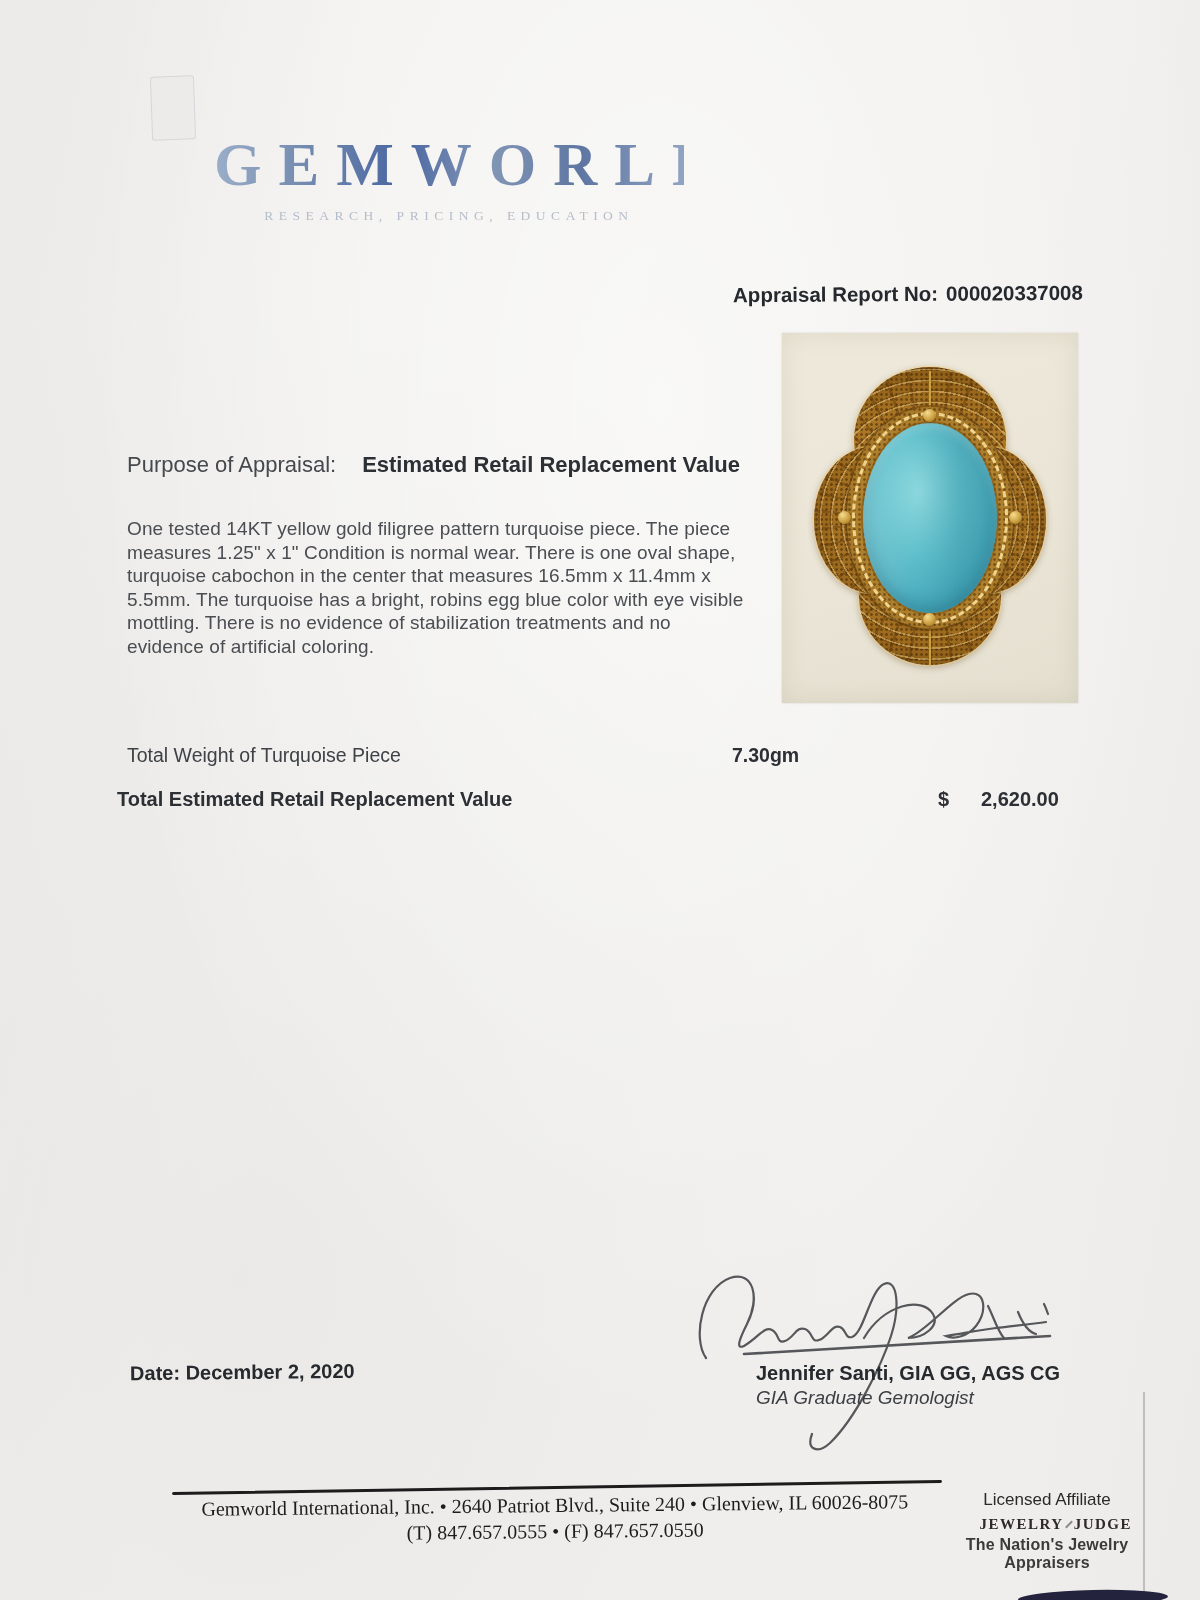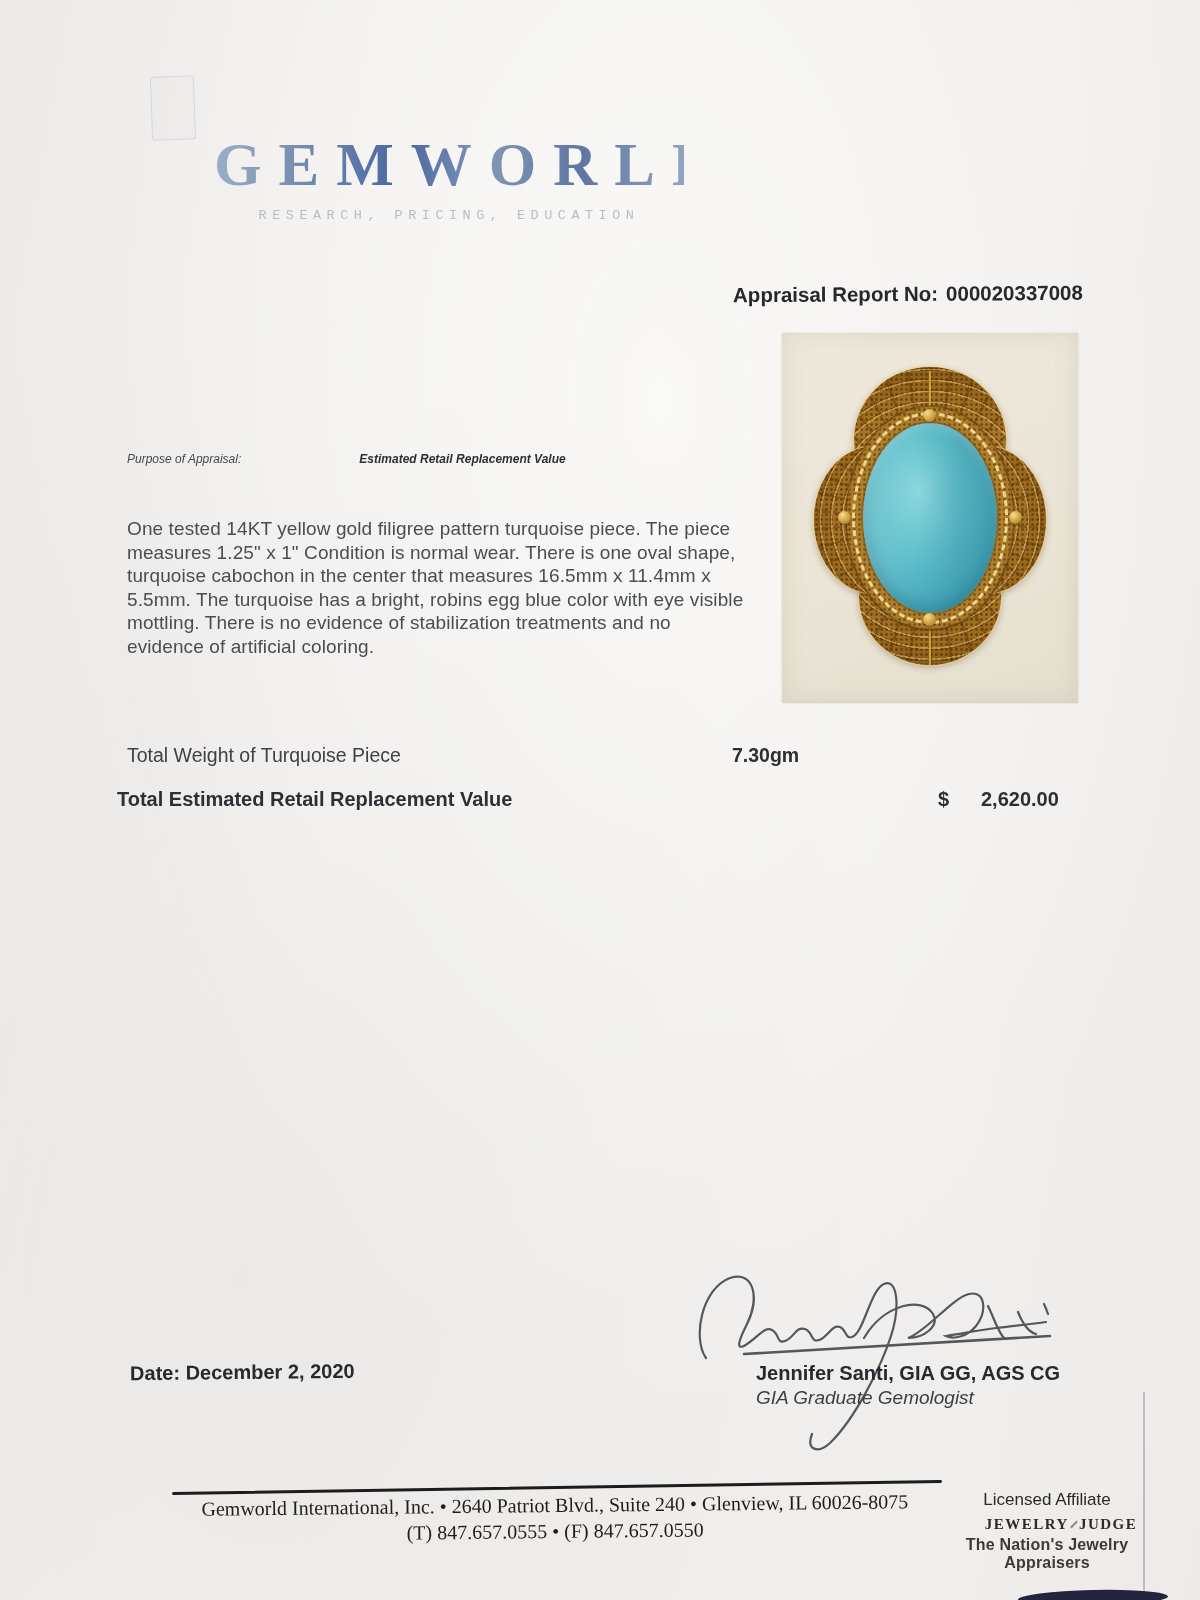--- a/index.html
+++ b/index.html
@@ -15,21 +15,21 @@
   }
   
   .logo { position:absolute; left:214px; top:90px; width:470px; text-align:center;margin-top:40px; }
   .logo-title {
     font-family:"Liberation Serif", serif; font-size:61px; font-weight:600; letter-spacing:17px;
     background:linear-gradient(92deg,#96aac7 0%,#6d86ad 18%,#3d5c9c 40%,#7b90b2 58%,#546d9d 78%,#8a9ec0 100%);
     -webkit-background-clip:text; background-clip:text; color:transparent; opacity:.93;
     white-space:nowrap;
   }
   .logo-tagline {
-    margin-top:8px; font-family:Liberation Mono, monospace; font-size:13.5px;
+    margin-top:8px; font-family:Liberation Serif, serif; font-size:13.5px;
     letter-spacing:5.5px; color:#b5bdca; white-space:nowrap;
   }
   .watermark {
     position:absolute; left:151px; top:76px; width:44px; height:64px;
     border:1px solid rgba(160,166,178,.30); border-radius:3px;
     transform:rotate(-2deg); background:rgba(200,205,214,.08);
   }
   
   .report-no { position:absolute; left:733px; top:282px; font-size:20.5px; font-weight:700;
     color:#25282c; transform:rotate(-0.4deg); white-space:nowrap; }
@@ -83,21 +83,21 @@
   .bead {
     position:absolute; width:13px; height:13px; border-radius:50%;
     background:radial-gradient(circle at 35% 30%, #f6dc8c, #c79a3c 60%, #8a5c16);
     box-shadow:0 1px 2px rgba(80,50,10,.5);
   }
   .bead-top{left:109px;top:42px;} .bead-bottom{left:109px;top:246px;}
   .bead-left{left:24px;top:144px;} .bead-right{left:195px;top:144px;}
   .stem { position:absolute; width:2px; background:#caa23f; box-shadow:0 0 2px rgba(120,80,20,.6); }
   .stem-top{left:115px;top:4px;height:40px;} .stem-bottom{left:115px;top:258px;height:40px;}
   
-  .purpose-row { position:absolute; left:127px; white-space:nowrap; font-size:12px;font-style:italic; }
+  .purpose-row { position:absolute; left:127px; white-space:nowrap; font-size:22px; }
   .purpose-row .lab { display:inline-block; width:229px; color:#45484d; }
   .purpose-row .val { font-weight:700; color:#2c2f34; }
   .row-purpose { top:452px; } .row-function { top:475px; }
   .description {
     position:absolute; left:127px; top:517px; width:624px;
     font-size:19px; line-height:23.6px; color:#4a4d52; letter-spacing:.1px;
   }
   
   .weight-row { position:absolute; top:744px; left:0; width:1200px; font-size:19.5px; }
   .weight-row .lab { position:absolute; left:127px; color:#3e4146; }
@@ -116,21 +116,21 @@
   .footer-rule { position:absolute; left:172px; top:1486px; width:770px; height:2.5px;
     background:#1c1c1c; transform:rotate(-0.9deg); border-radius:2px; }
   .footer-text { position:absolute; left:160px; top:1494px; width:790px; text-align:center;
     font-family:"Liberation Serif", serif; color:#1d1d1d; transform:rotate(-0.6deg); }
   .footer-text .l1 { font-size:20px; }
   .footer-text .l2 { font-size:20px; margin-top:3px; }
   .affiliate { position:absolute; left:962px; top:1476px; width:170px; text-align:center; color:#222; }
   .affiliate .lic { font-size:17px; color:#2a2a2a;margin-top:14px; }
   .affiliate .brand { margin-top:6px; font-family:"Liberation Serif", serif; font-weight:700;
     font-size:15px; letter-spacing:1.5px; color:#2e2a28; white-space:nowrap;
-    display:flex; align-items:center; justify-content:center; gap:4px;margin-left:28px; }
+    display:flex; align-items:center; justify-content:flex-end; gap:4px;margin-left:28px; }
   .diamond-icon { display:inline-block; width:9px; height:9px; border:1px solid #8a8a88;
     transform:rotate(45deg); background:linear-gradient(135deg,#e8e7e4,#bdbcb9); }
   .affiliate .tag { margin-top:3px; font-size:16px; font-weight:700; color:#3a3a3a; letter-spacing:.2px; }
   
   .edge-line { position:absolute; left:1143px; top:1392px; width:2px; height:208px; background:rgba(90,90,98,.32); }
   .bottom-blob { position:absolute; left:1018px; top:1590px; width:150px; height:16px;
     border-radius:50%; background:#23233d; transform:rotate(-1.2deg); }
 </style>
 </head>
 <body>

